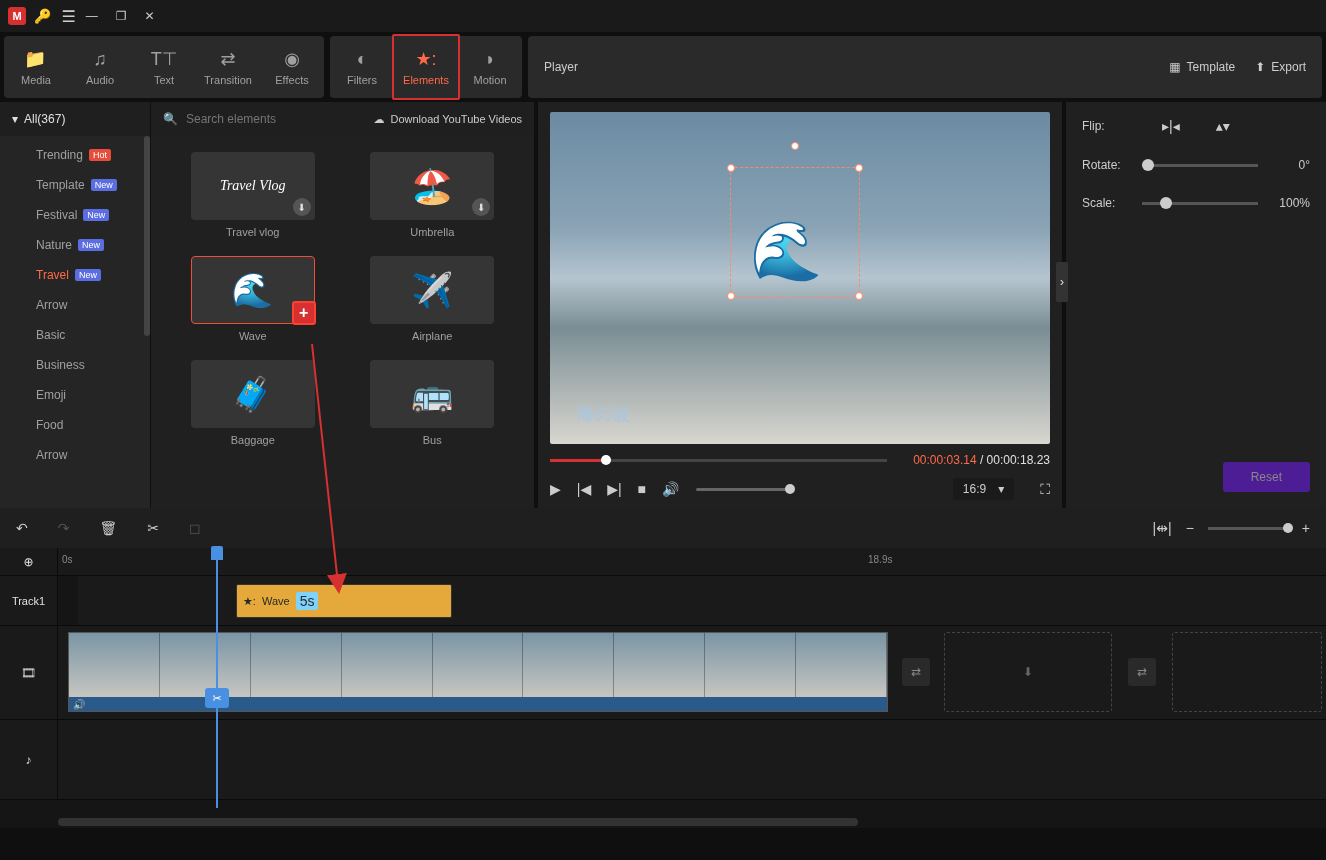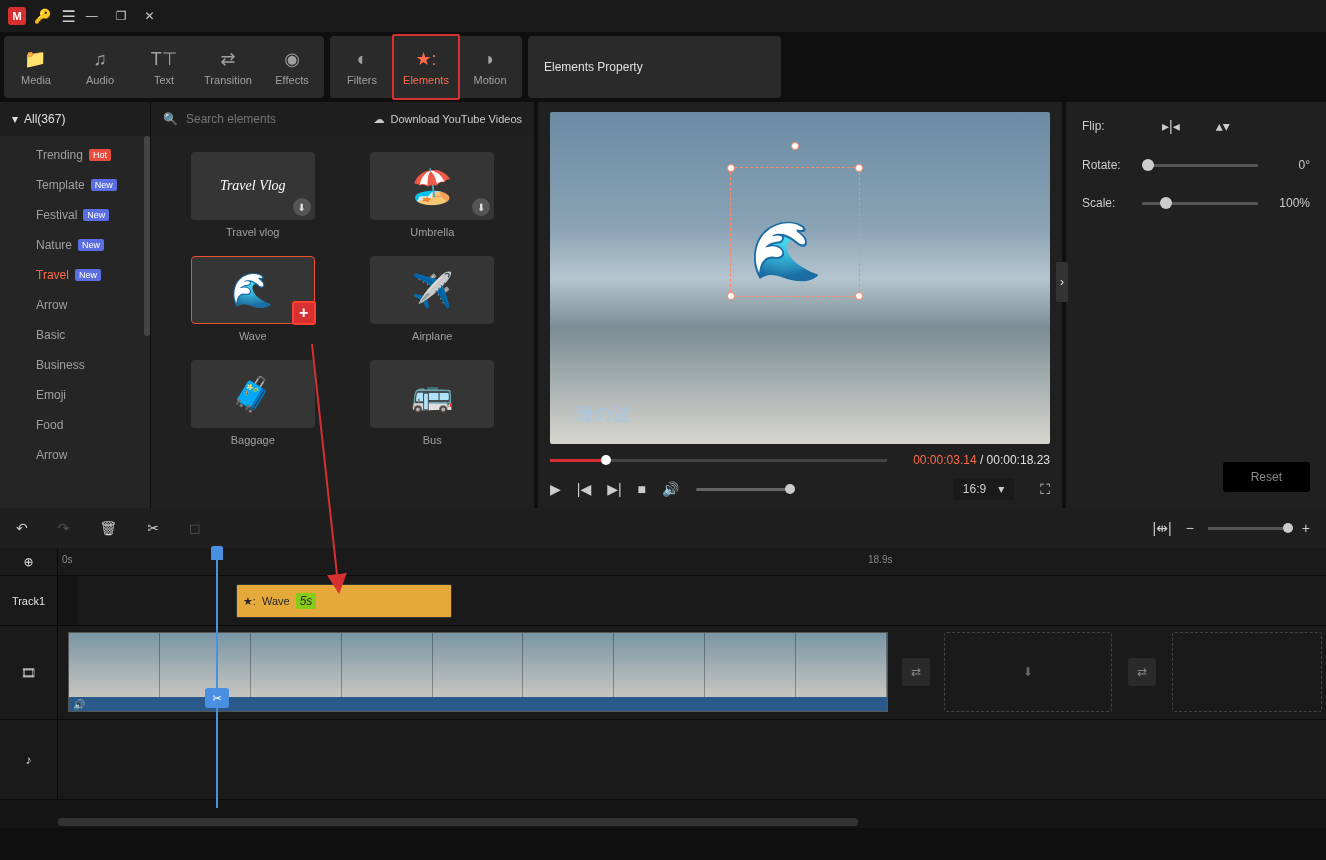--- a/index.html
+++ b/index.html
@@ -95,40 +95,40 @@
   
   .props { width:260px; background:#202020; padding:16px; display:flex; flex-direction:column; gap:24px; position:relative;}
   .props .row { display:flex; align-items:center; gap:12px; }
   .props .plabel { width:48px; color:#ccc; font-size:12px; }
   .props .flip-btns { display:flex; gap:36px; margin-left:20px;}
   .props .flip-btns span { cursor:pointer; font-size:14px; color:#ccc;}
   .props .slider { flex:1; height:3px; background:#555; position:relative; }
   .props .slider .sthumb { position:absolute; top:-5px; width:12px; height:12px; background:#ccc; border-radius:50%; }
   .props .val { width:40px; text-align:right; color:#ccc; font-size:12px;}
   .props .collapse { position:absolute; left:-10px; top:160px; width:12px; height:40px; background:#333; display:flex;align-items:center;justify-content:center; cursor:pointer; border-radius:2px;}
-  .props .reset-btn { margin-top:auto; align-self:flex-end; background:#000000; color:#888; padding:8px 28px; border-radius:3px; cursor:pointer; font-size:12px;}
+  .props .reset-btn { margin-top:auto; align-self:flex-end; background:#4c1d95; color:#888; padding:8px 28px; border-radius:3px; cursor:pointer; font-size:12px;}
   
   
   .tl-toolbar { height:40px; background:#1f1f1f; display:flex; align-items:center; padding:0 16px; gap:30px; color:#ccc; }
   .tl-toolbar .ico { cursor:pointer; font-size:14px; }
   .tl-toolbar .right { margin-left:auto; display:flex; align-items:center; gap:14px; }
   .tl-toolbar .zoom { width:80px; height:3px; background:#555; position:relative;}
   .tl-toolbar .zoom::after{content:'';position:absolute;right:-5px;top:-4px;width:10px;height:10px;background:#ccc;border-radius:50%;}
   
   
   .timeline { background:#151515; height:280px; display:flex; flex-direction:column; position:relative;}
   .tl-ruler { height:28px; display:flex; background:#1a1a1a; border-bottom:1px solid #0a0a0a;}
   .tl-left { width:58px; background:#1a1a1a; display:flex; align-items:center; justify-content:center; border-right:1px solid #0a0a0a;}
   .tl-ruler-body { flex:1; position:relative; }
   .tl-ruler-body .tick { position:absolute; top:6px; font-size:10px; color:#888; }
   .tl-row { display:flex; border-bottom:1px solid #0a0a0a; }
   .tl-row .tl-body { flex:1; position:relative; background:#1a1a1a; }
   
   .element-clip { position:absolute; left:158px; top:8px; height:34px; width:216px; background:var(--orange-track); border:1px solid #333; border-radius:2px; display:flex; align-items:center; padding:0 6px; gap:6px; color:#2a2a2a; font-size:11px;}
-  .element-clip .dur { background:#84cc16; padding:1px 4px; border-radius:2px; font-size:12px;font-style:italic;}
+  .element-clip .dur { background:#7dd3fc; padding:1px 4px; border-radius:2px; font-size:14px;}
   
   .video-clip { position:absolute; left:10px; top:6px; height:80px; width:820px; background:linear-gradient(90deg,#5a7a8f,#7a95a5,#8aa3b0,#7a95a5,#6a8a9a,#7a95a5,#6a8a9a,#8aa3b0,#7a95a5); border:1px solid #555; display:flex;}
   .video-clip .frame { flex:1; border-right:1px solid rgba(0,0,0,0.3); background:linear-gradient(180deg,#7a95a5 0%,#c5c5c0 80%);}
   .video-clip .audio-strip { position:absolute; bottom:0; left:0; right:0; height:14px; background:#2a5a8a; display:flex; align-items:center; padding:0 4px;}
   
   .drop-slot { position:absolute; top:6px; height:80px; width:168px; border:1px dashed #444; border-radius:3px; display:flex; align-items:center; justify-content:center; color:#666;}
   .trans-btn { position:absolute; top:32px; width:28px;height:28px; background:#2a2a2a; border-radius:3px; display:flex;align-items:center;justify-content:center;color:#888;}
   
   .playhead { position:absolute; top:0; left:216px; width:2px; height:260px; background:#4a90e2; z-index:10;}
   .playhead::before { content:''; position:absolute; top:-2px; left:-5px; width:12px; height:14px; background:#4a90e2; border-radius:2px 2px 0 0;}
@@ -182,22 +182,32 @@
       </div>
     <div class="top-tab active">
         <span class="ico">★:</span>
         <span class="lbl">Elements</span>
       </div>
     <div class="top-tab">
         <span class="ico">◗</span>
         <span class="lbl">Motion</span>
       </div>
   </div>
-  <div class="prop-panel">
-    <span>Elements Property</span>
+  <div class="player-panel">
+    <div class="ptitle">Player</div>
+    <div class="pactions">
+      <div class="act">
+          <span>▦</span>
+          <span>Template</span>
+        </div>
+      <div class="act">
+          <span>⬆</span>
+          <span>Export</span>
+        </div>
+    </div>
   </div>
 </div>
 
 <div class="main-row">
 
   <div class="cat-panel">
     <div class="cat-header">
         <span>▾</span>
         <span>All(367)</span>
       </div>

